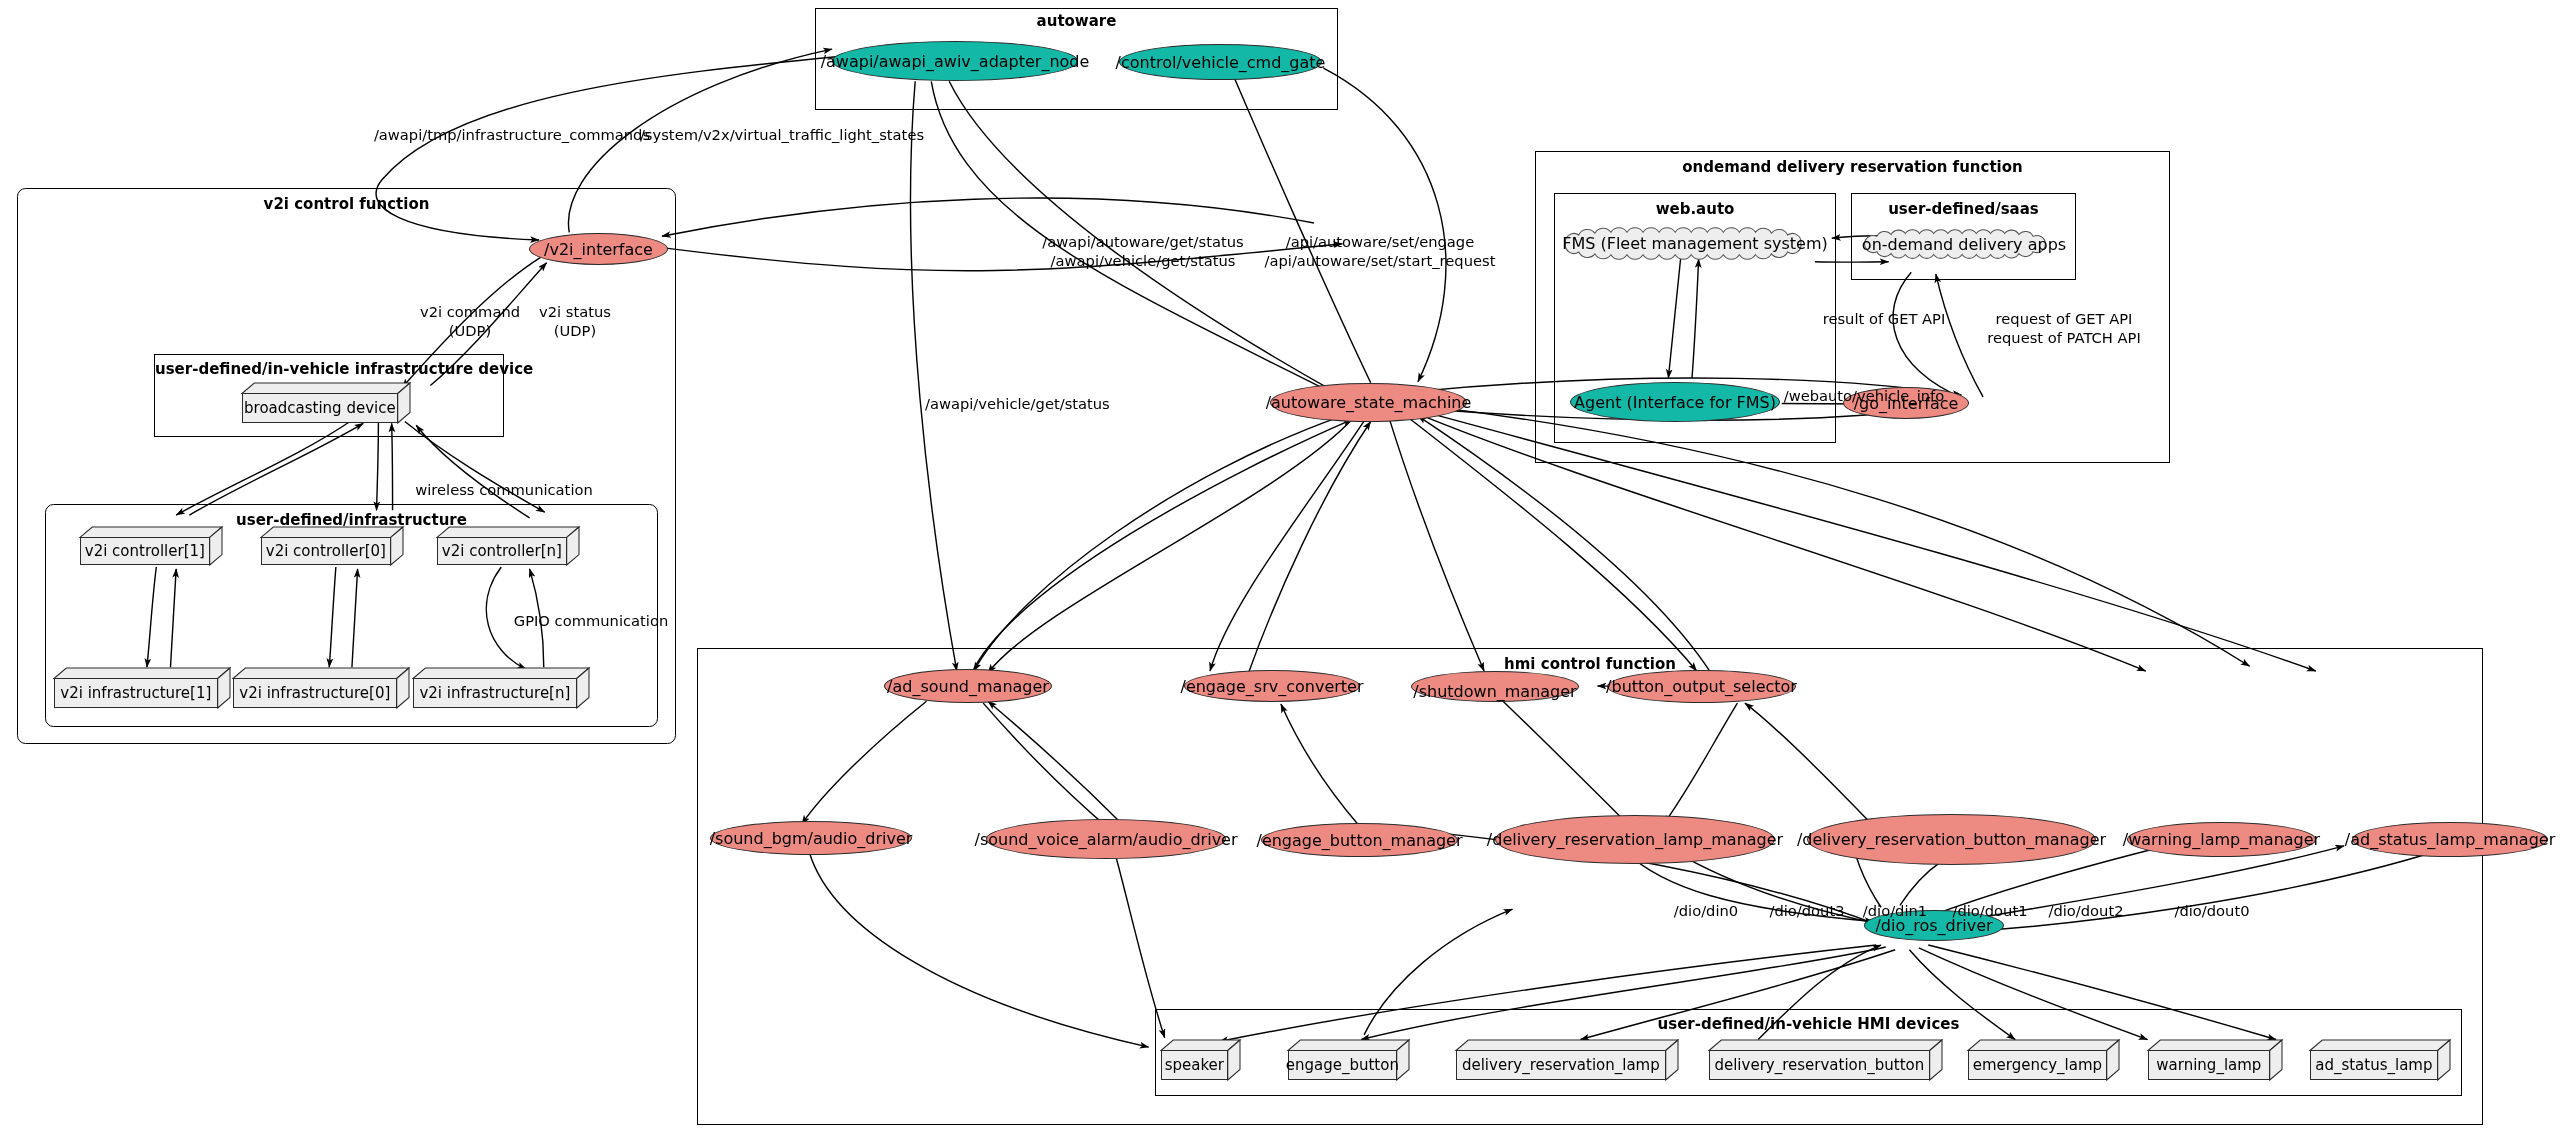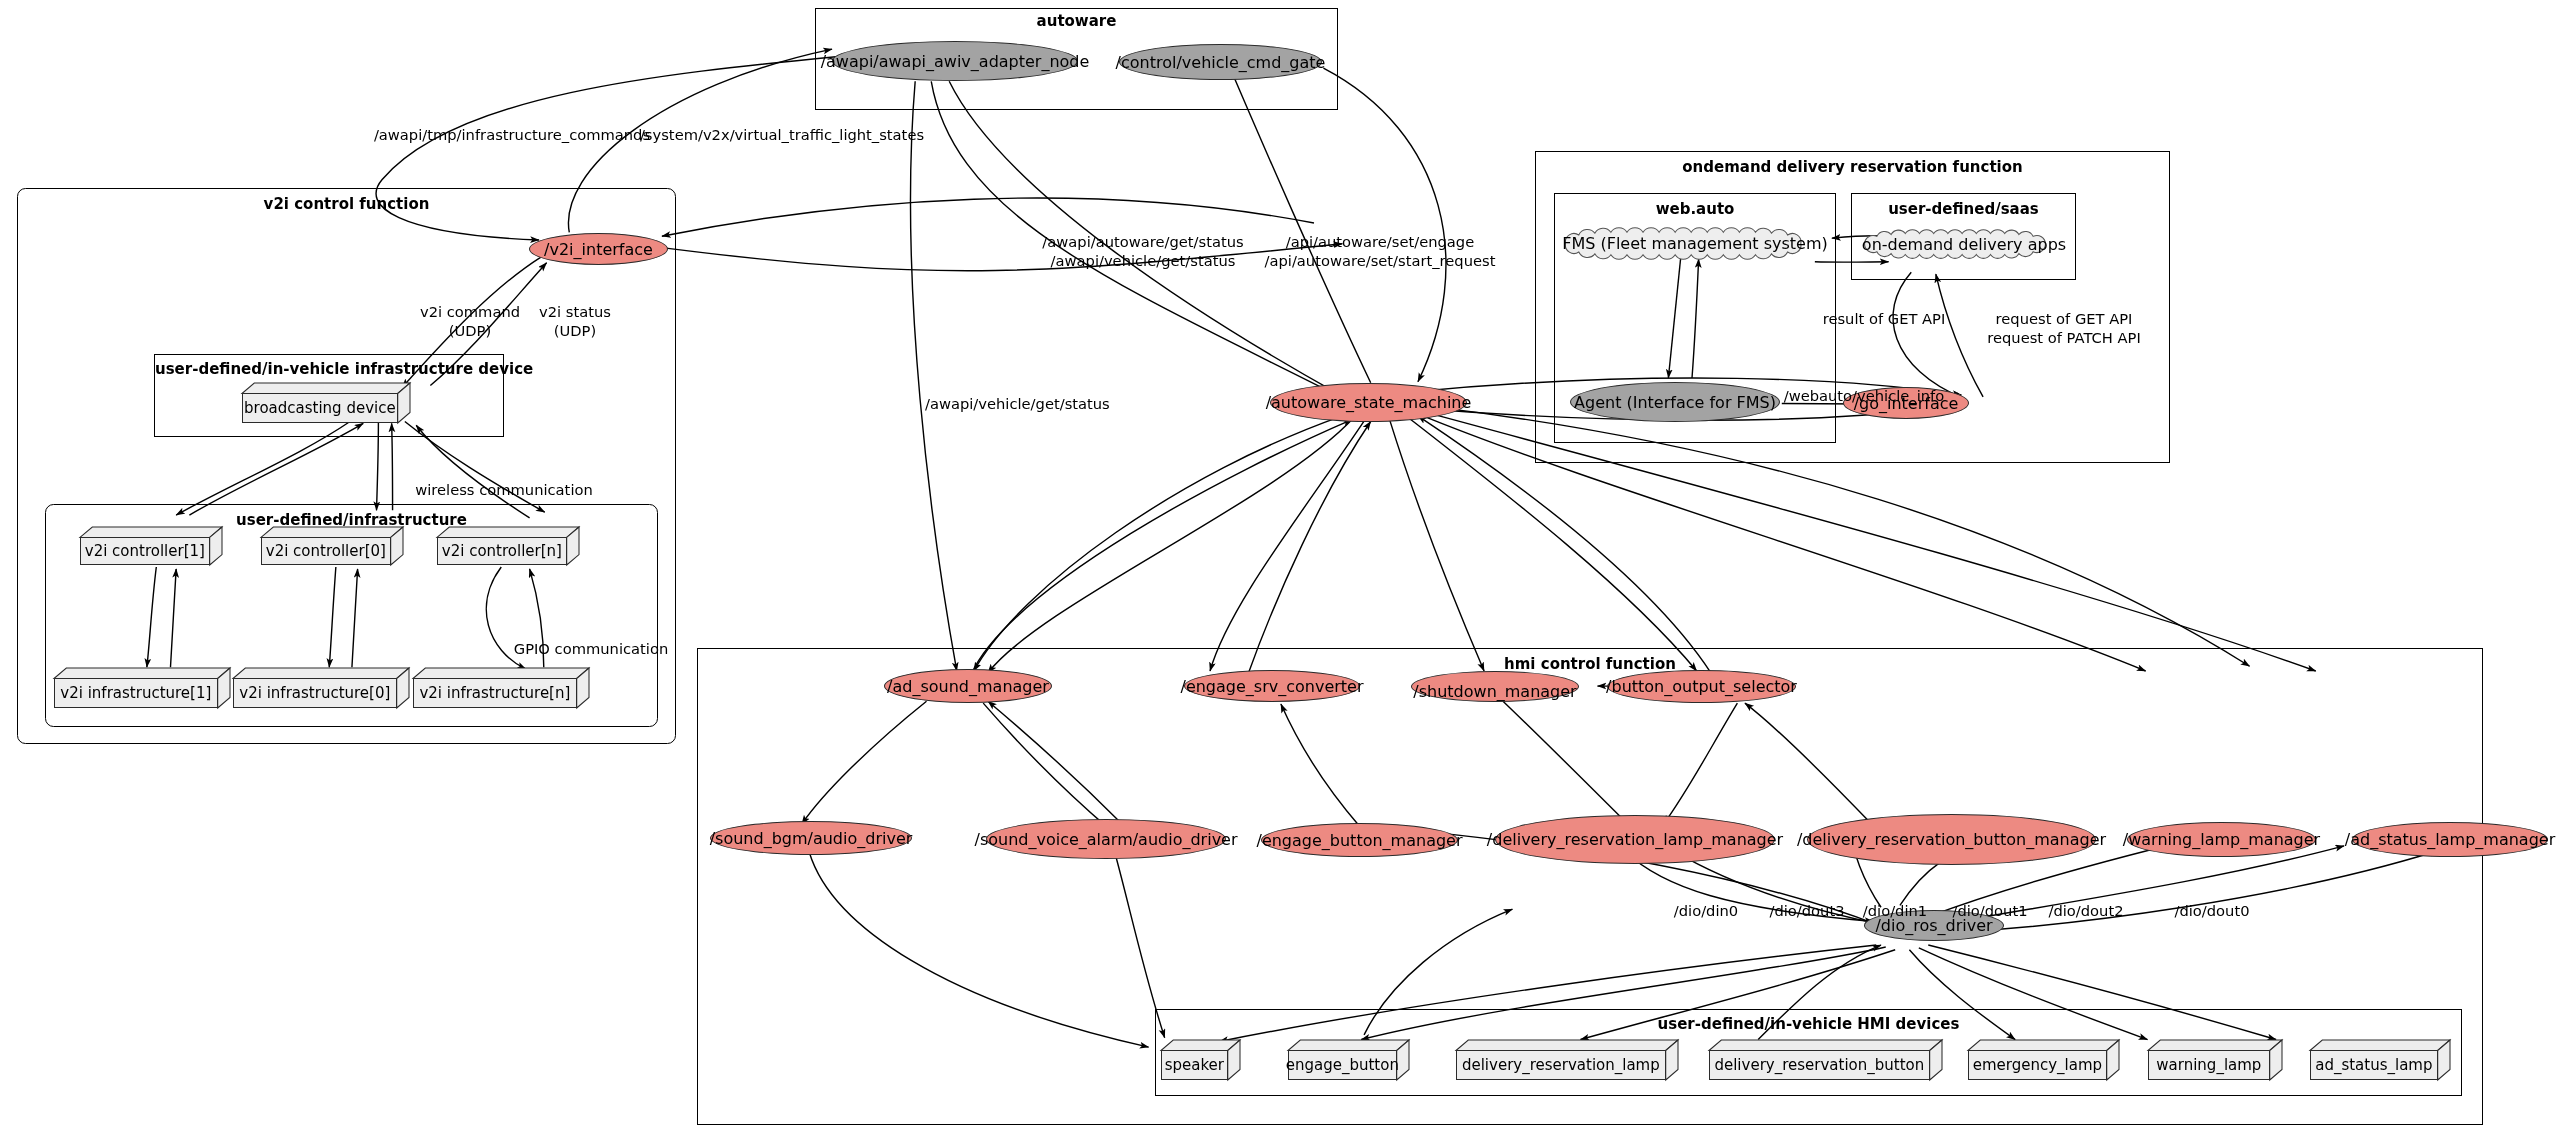--- a/index.html
+++ b/index.html
@@ -13,21 +13,21 @@
   .cluster{position:absolute;border:1.5px solid #000;background:transparent;box-sizing:border-box;}
   .cluster.round{border-radius:8.5px;}
   .cluster-title{position:absolute;left:0;right:0;text-align:center;
      font-weight:bold;font-size:15px;color:#000;white-space:nowrap;}
 
   
   .node{position:absolute;display:flex;align-items:center;justify-content:center;
         border-radius:50%;border:1.2px solid #2b2b2b;box-sizing:border-box;
         font-size:16px;color:#000;white-space:nowrap;text-align:center;}
   .node.red{background:#ed8a82;}
-  .node.grey{background:#a3a3a3;}
+  .node.grey{background:#14b8a6;}
 
   
   .box3d{position:absolute;box-sizing:border-box;}
   .box3d .face{position:absolute;left:0;bottom:0;right:12.3px;top:10.4px;
       background:#eeeeee;border:1.1px solid #2b2b2b;box-sizing:border-box;
       display:flex;align-items:center;justify-content:center;
       font-size:15px;color:#000;white-space:nowrap;}
   .box3d svg.solid{position:absolute;left:0;top:0;width:100%;height:100%;overflow:visible;}
 
   
@@ -404,21 +404,21 @@
   <div class="elabel c" style="left:782px;top:126px;">/system/v2x/virtual_traffic_light_states</div>
 
   <div class="elabel c" style="left:470px;top:303px;">v2i command
 (UDP)</div>
 
   <div class="elabel c" style="left:575px;top:303px;">v2i status
 (UDP)</div>
 
   <div class="elabel c" style="left:504px;top:481px;">wireless communication</div>
 
-  <div class="elabel c" style="left:591px;top:640px;">GPIO communication</div>
+  <div class="elabel c" style="left:591px;top:612px;">GPIO communication</div>
 
   <div class="elabel c" style="left:1143px;top:233px;">/awapi/autoware/get/status
 /awapi/vehicle/get/status</div>
 
   <div class="elabel c" style="left:1380px;top:233px;">/api/autoware/set/engage
 /api/autoware/set/start_request</div>
 
   <div class="elabel" style="left:925px;top:395px;">/awapi/vehicle/get/status</div>
 
   <div class="elabel c" style="left:1884px;top:310px;">result of GET API</div>

